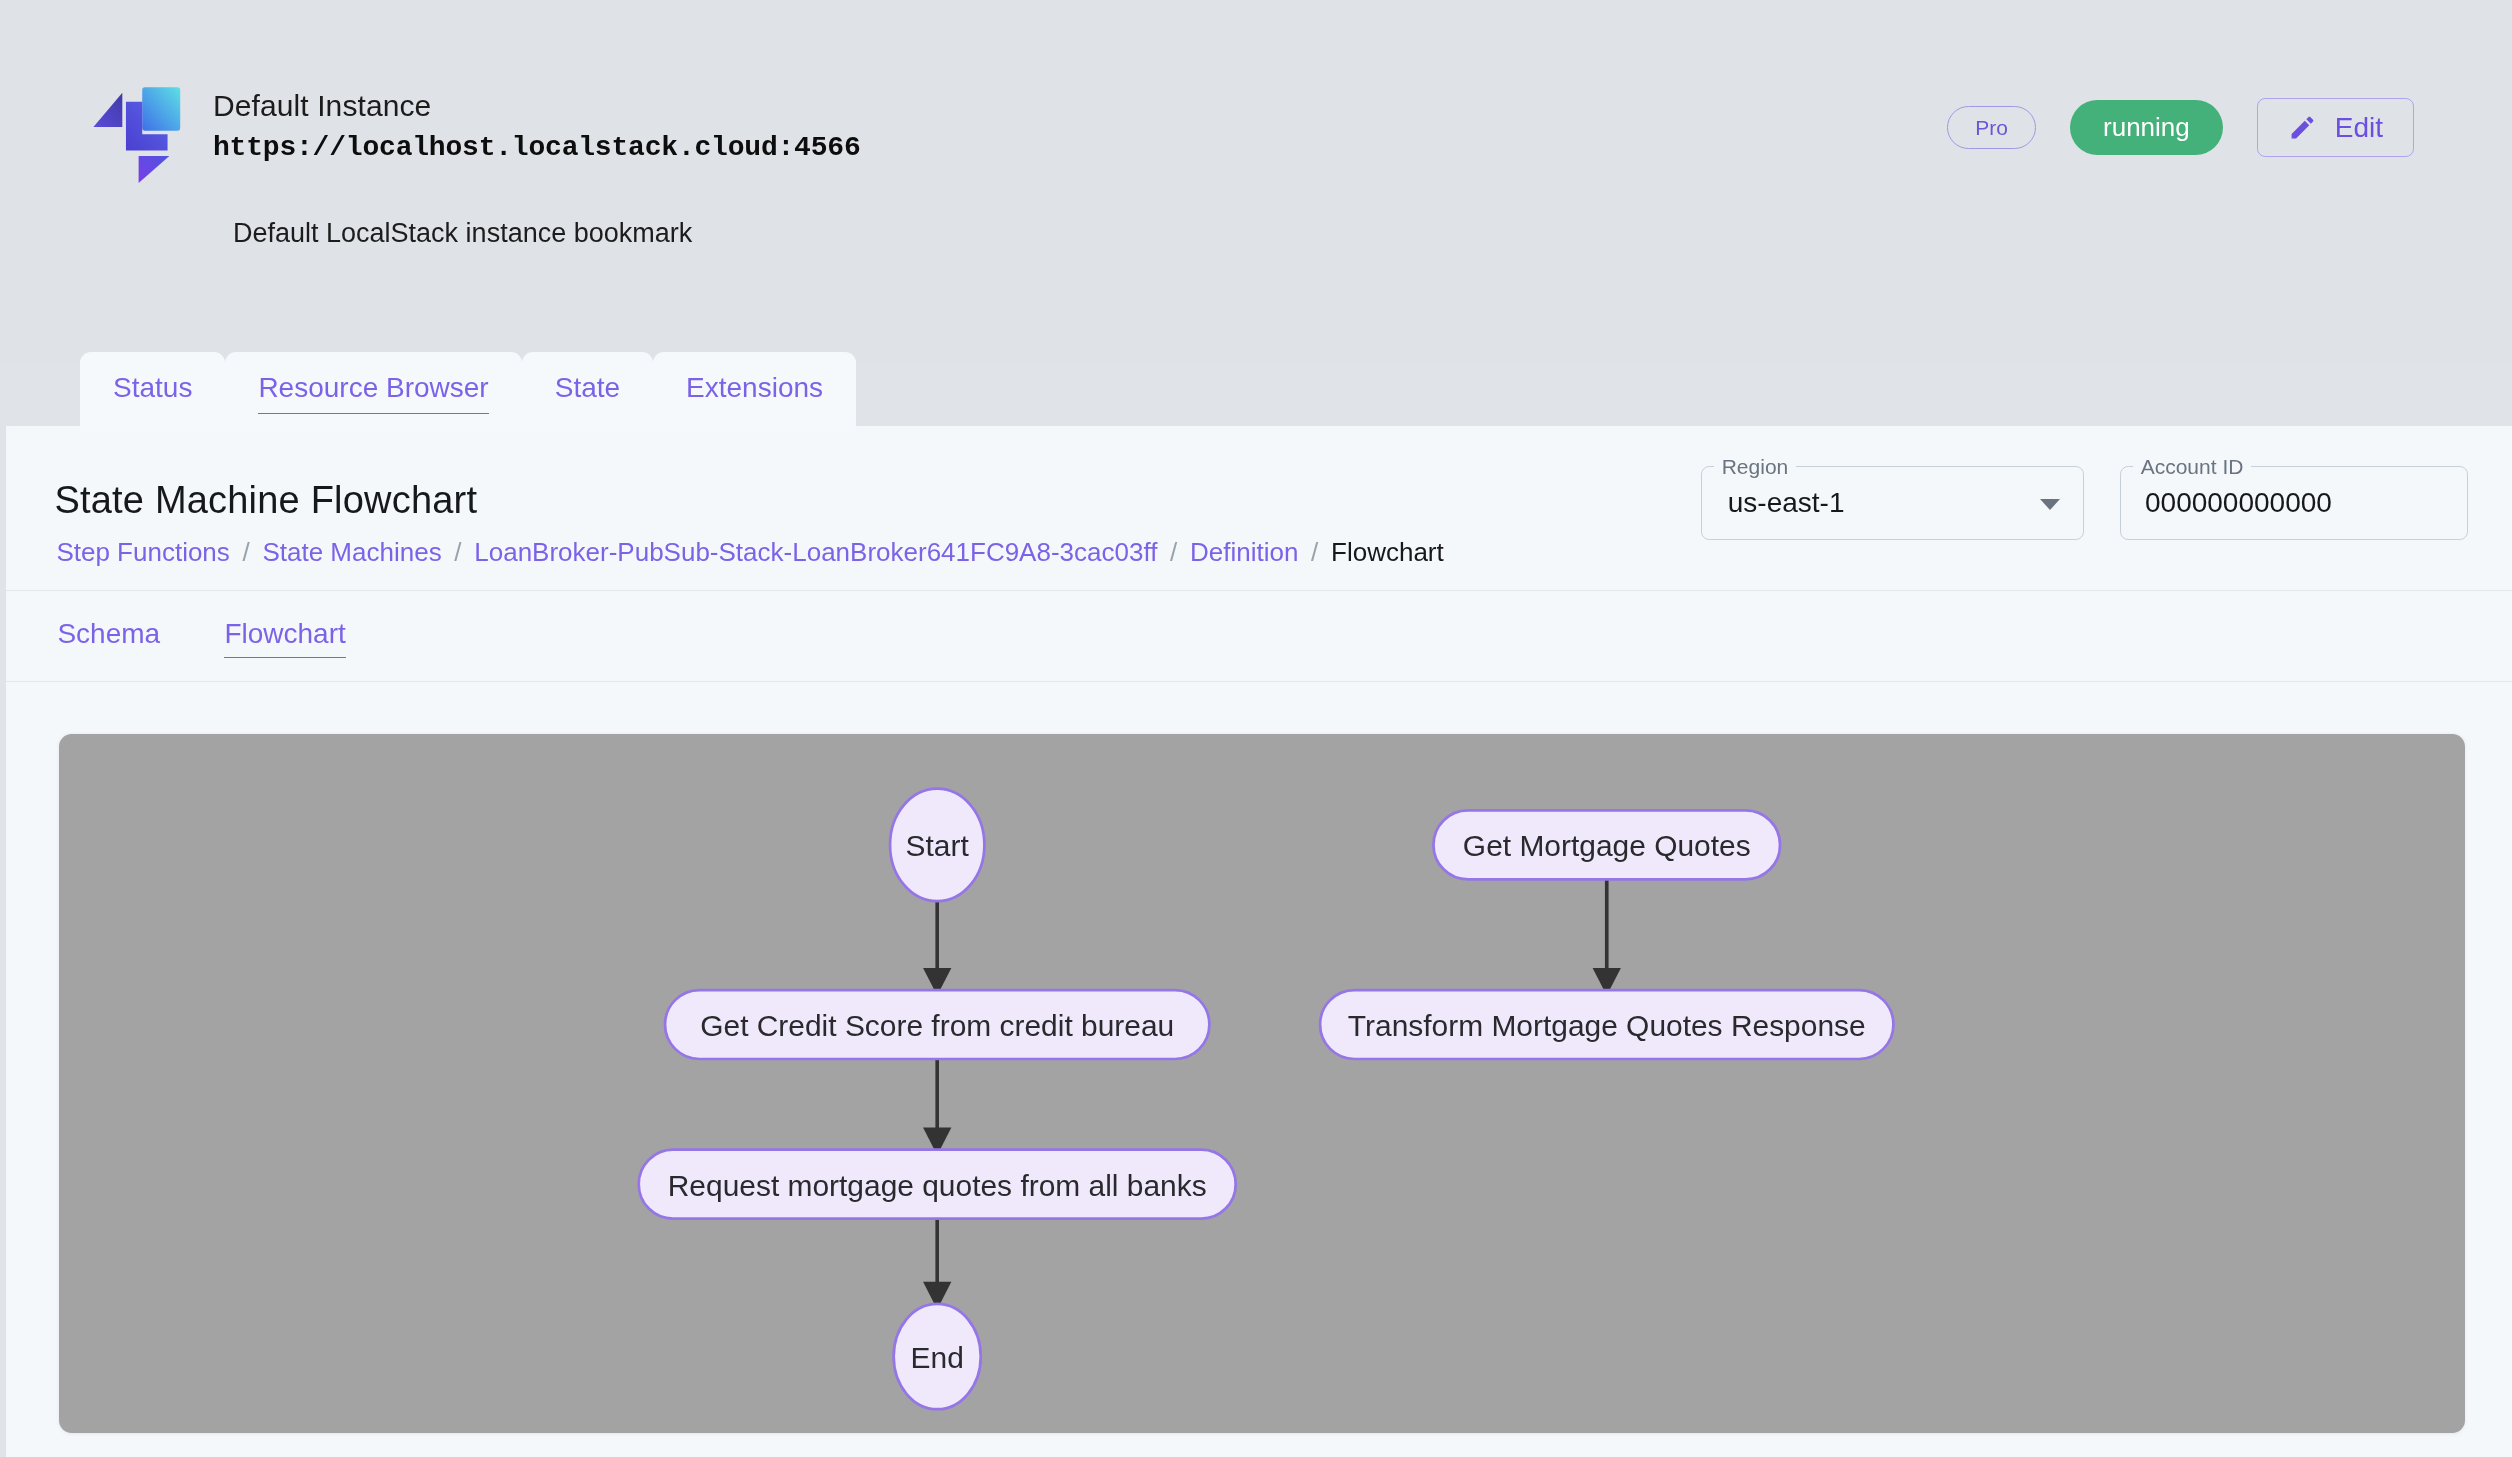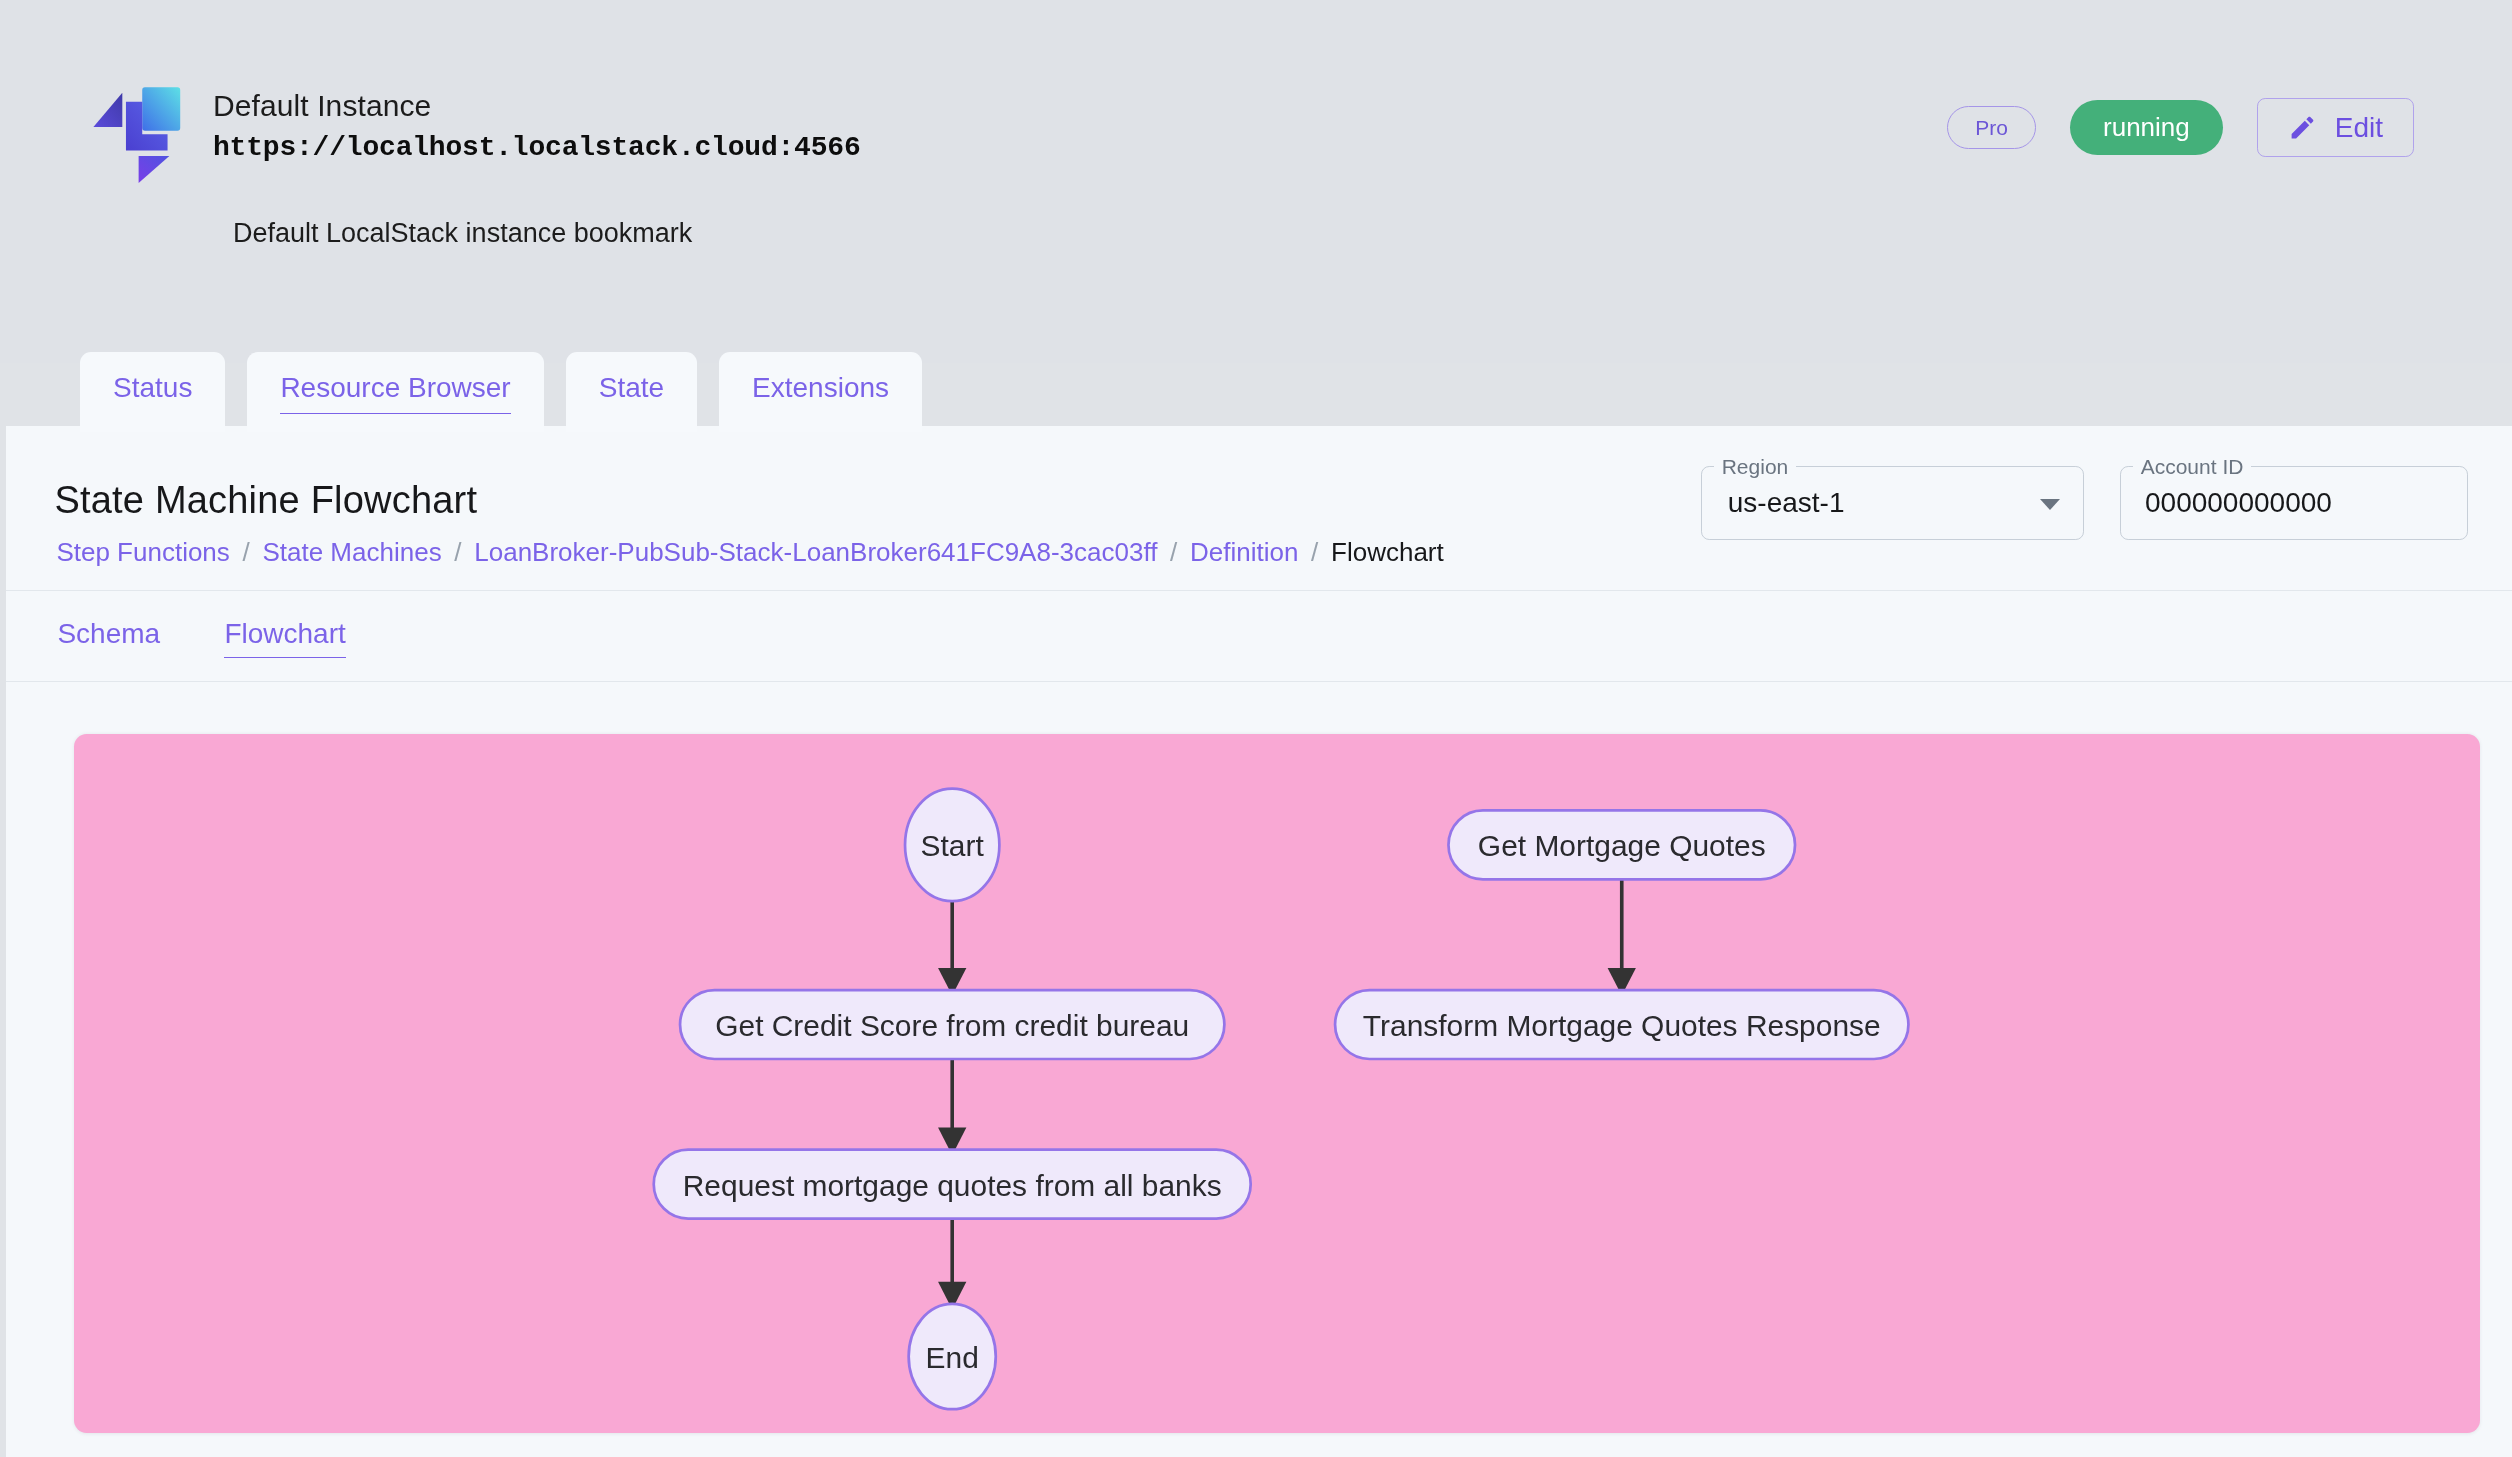--- a/index.html
+++ b/index.html
@@ -106,21 +106,21 @@
   }
   .btn-edit svg { width: 29px; height: 29px; display: block; }
 
   
   .main-tabs {
     position: absolute;
     left: 80px;
     top: 352px;
     display: flex;
     align-items: flex-end;
-    gap: 22px;
+    gap: 0;
     z-index: 5;
   }
   .main-tab {
     background: #f6f9fc;
     border-radius: 11px 11px 0 0;
     padding: 18px 33px 27px 33px;
     font-size: 28px;
     color: #7b63e8;
     cursor: pointer;
     line-height: 1.25;
@@ -228,25 +228,25 @@
     color: #7b63e8;
     cursor: pointer;
     line-height: 1.3;
   }
   .sub-tab.schema { left: 51px; }
   .sub-tab.flowchart { left: 218px; border-bottom: 1.8px solid #7b63e8; padding-bottom: 4.5px; }
 
   
   .chart-card {
     position: absolute;
-    left: 68px;
+    left: 53px;
     top: 308px;
     width: 2406px;
     height: 699px;
-    background: #f9a8d4;
+    background: #a3a3a3;
     border-radius: 12.7px;
     box-shadow: 0 0.9px 3.6px rgba(40,50,70,0.09);
   }
 
   .flow-svg { position: absolute; left: 0; top: 0; width: 2406px; height: 699px; }
 
   .flow-node-text {
     font-family: "Liberation Sans", sans-serif;
     fill: #2a2a2e;
     font-size: 33px;

